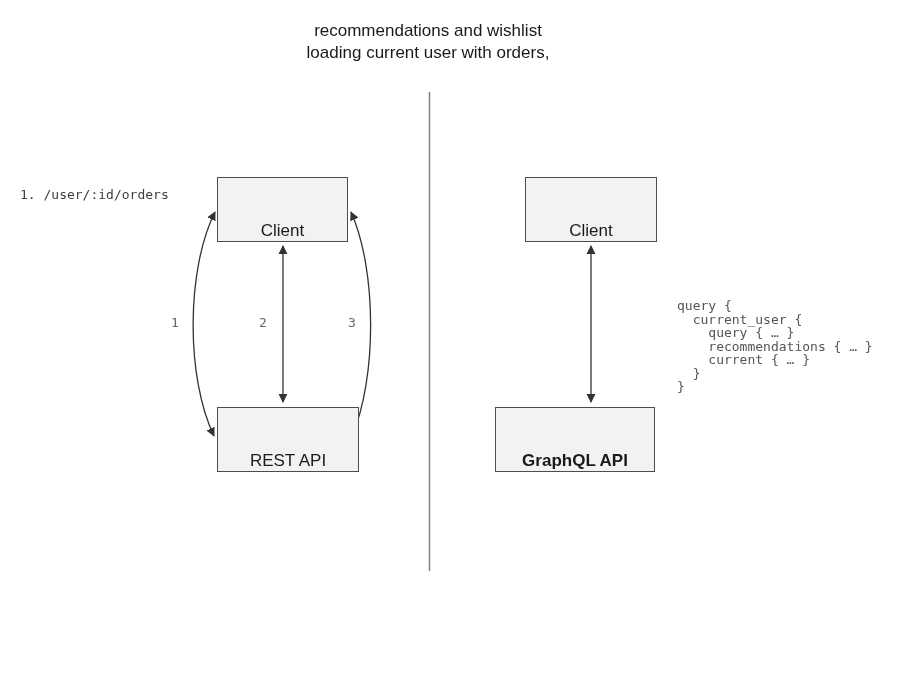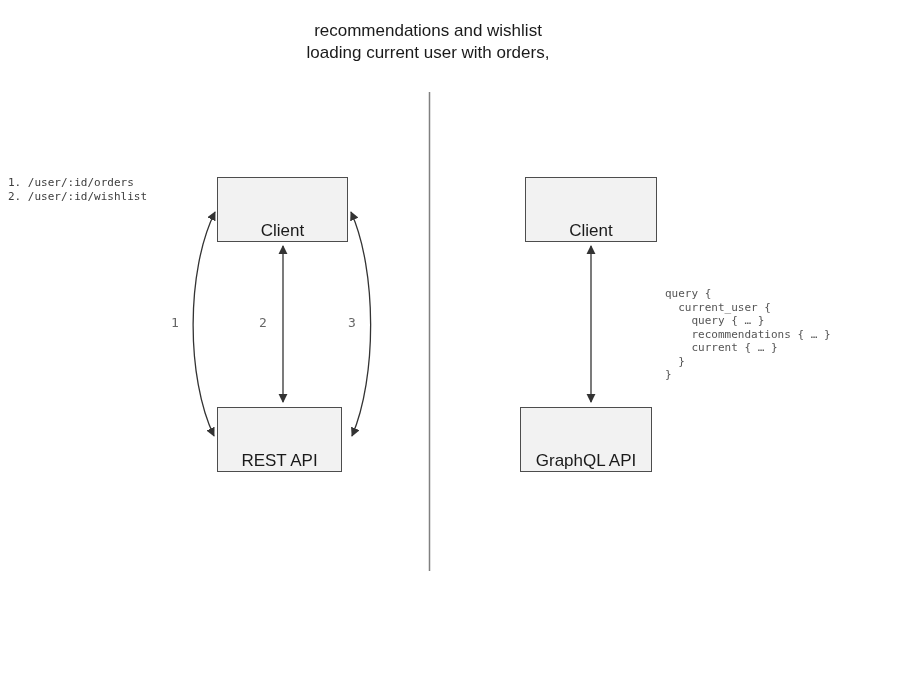--- a/index.html
+++ b/index.html
@@ -38,28 +38,28 @@
     box-sizing: border-box;
     background: #f2f2f2;
     border: 1.5px solid #4d4d4d;
     display: flex;
     align-items: flex-end;
     justify-content: center;
     font-size: 17px;
     color: #1a1a1a;
   }
   .box-client-left  { left: 217px; top: 177px; width: 131px; height: 65px; }
-  .box-rest         { left: 217px; top: 407px; width: 125px; height: 65px; }
+  .box-rest         { left: 217px; top: 407px; width: 142px; height: 65px; }
   .box-client-right { left: 525px; top: 177px; width: 132px; height: 65px; }
-  .box-graphql      { left: 520px; top: 407px; width: 132px; height: 65px; }
+  .box-graphql      { left: 495px; top: 407px; width: 160px; height: 65px; font-weight: bold; }
   .code {
     position: absolute;
-    margin: 0;
+    margin: 12px;
     font-family: "DejaVu Sans Mono", monospace;
-    font-size: 11px;
+    font-size: 13px;
     white-space: pre;
   }
   .endpoints {
     left: 8px;
     top: 176px;
     line-height: 14px;
     color: #3d3d3d;
   }
   .query {
     left: 665px;
@@ -99,21 +99,21 @@
 
     <line x1="429.5" y1="92" x2="429.5" y2="571" stroke="#808080" stroke-width="1.5"></line>
 
     <path d="M 215,212 C 186,270 186,378 214,436" fill="none" stroke="#333333" stroke-width="1.3" marker-start="url(#ah)" marker-end="url(#ah)"></path>
     <path d="M 283,246 L 283,402" fill="none" stroke="#333333" stroke-width="1.3" marker-start="url(#ah)" marker-end="url(#ah)"></path>
     <path d="M 351,212 C 377,270 377,378 352,436" fill="none" stroke="#333333" stroke-width="1.3" marker-start="url(#ah)" marker-end="url(#ah)"></path>
 
     <path d="M 591,246 L 591,402" fill="none" stroke="#333333" stroke-width="1.3" marker-start="url(#ah)" marker-end="url(#ah)"></path>
   </svg>
 
-  <pre class="code endpoints"><div>1. /user/:id/orders</div><div>2. /user/:id/wishlist</div></pre>
+  <pre class="code endpoints"><div>1. /user/:id/orders</div></pre>
 
   <div class="node-box box-client-left">
     <span>Client</span>
   </div>
   <div class="node-box box-rest">
     <span>REST API</span>
   </div>
 
   <div class="arrow-label lbl-1">1</div>
   <div class="arrow-label lbl-2">2</div>

